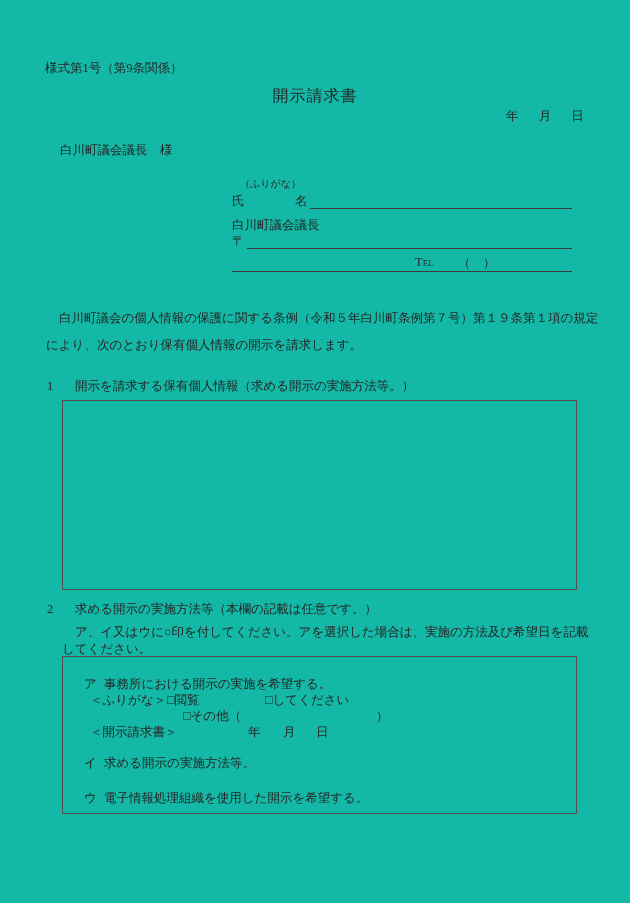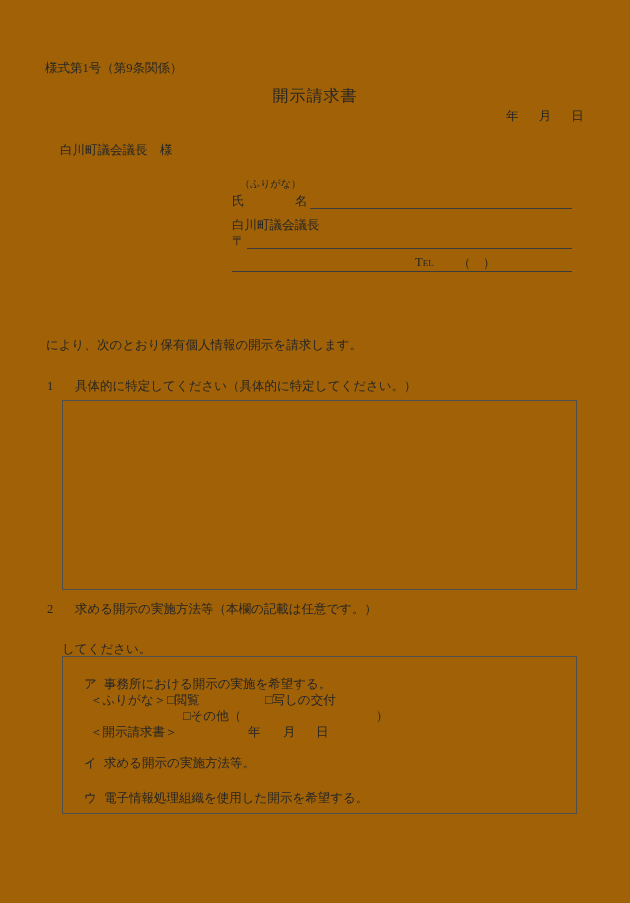--- a/index.html
+++ b/index.html
@@ -1,17 +1,17 @@
 <!DOCTYPE html>
 <html><head>
 <meta charset="utf-8">
 <style>
   html,body{margin:0;padding:0;background:#fbfbfb;}
   .page{
-    position:relative;width:630px;height:903px;background:#a16207;
+    position:relative;width:630px;height:903px;background:#14b8a6;
     font-family:"Liberation Serif","DejaVu Serif",serif;
     font-size:12.5px;color:#252525;overflow:hidden;
   }
   .abs{position:absolute;white-space:nowrap;}
   .title{
     position:absolute;left:0;right:0;top:86px;text-align:center;
     font-size:16px;letter-spacing:1px;font-weight:400;
   }
   .furi{font-size:10px;}
   .uline{border-bottom:1px solid #3c3c3c;}
@@ -52,46 +52,48 @@
     <span class="abs" style="left:0;top:0">〒</span>
     <span class="abs uline" style="left:15px;right:0;bottom:0;height:1px"></span>
   </div>
 
   <div class="abs" style="left:232px;top:255px;width:340px;height:17px">
     <span class="abs smallcaps" style="left:183px;top:0">Tel</span>
     <span class="abs" style="left:226px;top:0">（　）</span>
     <span class="abs uline" style="left:0;right:0;bottom:0;height:1px"></span>
   </div>
 
+  <div class="abs indent" style="left:46px;top:310px">白川町議会の個人情報の保護に関する条例（令和５年白川町条例第７号）第１９条第１項の規定</div>
   <div class="abs" style="left:46px;top:337px">により、次のとおり保有個人情報の開示を請求します。</div>
 
   <div class="abs" style="left:47px;top:378px">
-    <span class="hnum">1</span><span>具体的に特定してください（具体的に特定してください。）</span>
+    <span class="hnum">1</span><span>開示を請求する保有個人情報（求める開示の実施方法等。）</span>
   </div>
 
   <div class="box" style="left:62px;top:400px;width:513px;height:188px"></div>
 
   <div class="abs" style="left:47px;top:601px">
     <span class="hnum">2</span><span>求める開示の実施方法等（本欄の記載は任意です。）</span>
   </div>
+  <div class="abs indent" style="left:62px;top:624px">ア、イ又はウに○印を付してください。アを選択した場合は、実施の方法及び希望日を記載</div>
   <div class="abs" style="left:62px;top:641px">してください。</div>
 
   <div class="box" style="left:62px;top:656px;width:513px;height:156px">
 
     <span class="abs" style="left:21px;top:19px">ア</span>
     <span class="abs" style="left:41px;top:19px">事務所における開示の実施を希望する。</span>
 
     <span class="abs" style="left:27px;top:35px">＜ふりがな＞</span>
 
     <span class="abs" style="left:104px;top:35px">
       <span>□</span><span>閲覧</span>
     </span>
 
     <span class="abs" style="left:202px;top:35px">
-      <span>□</span><span>写しの交付</span>
+      <span>□</span><span>してください</span>
     </span>
 
     <span class="abs" style="left:120px;top:51px">
       <span>□</span><span>その他（</span>
     </span>
     <span class="abs" style="left:313px;top:51px">）</span>
 
     <span class="abs" style="left:27px;top:67px">＜開示請求書＞</span>
     <span class="abs" style="left:185px;top:67px">年</span>
     <span class="abs" style="left:220px;top:67px">月</span>

